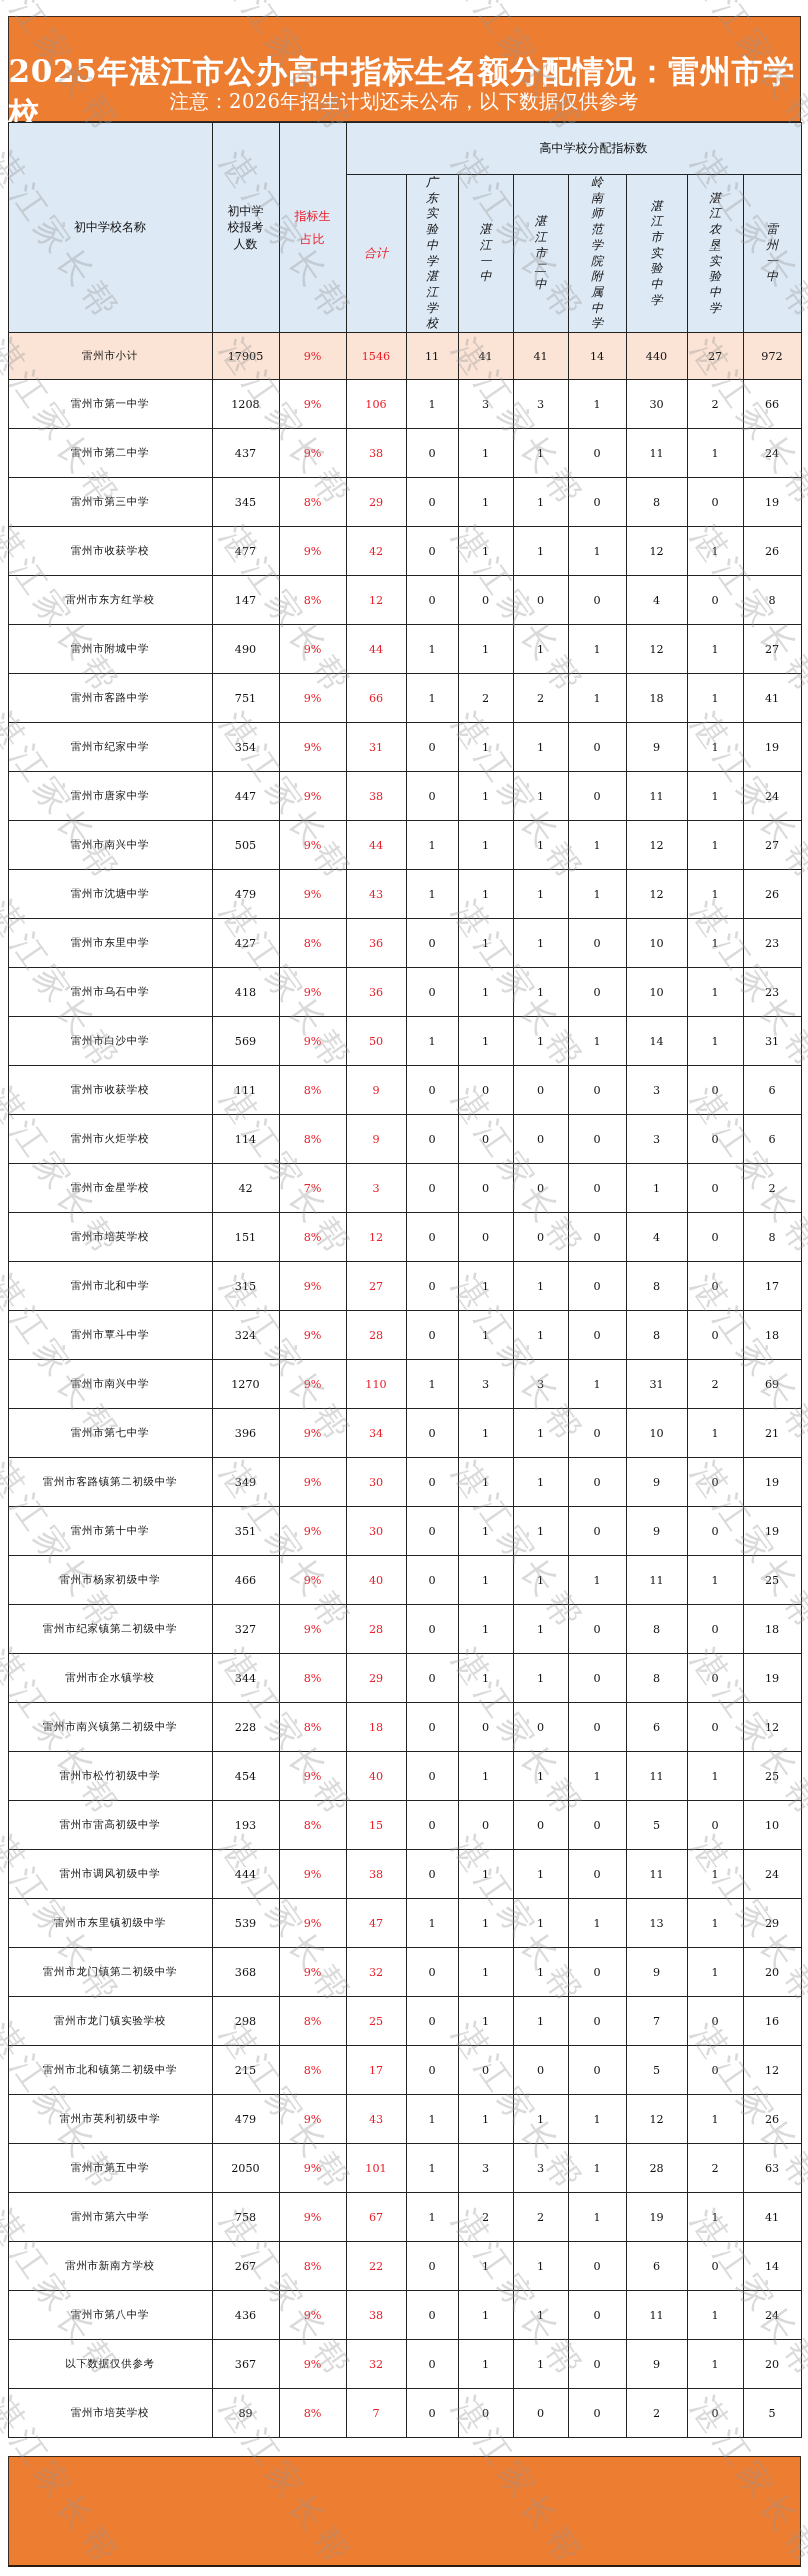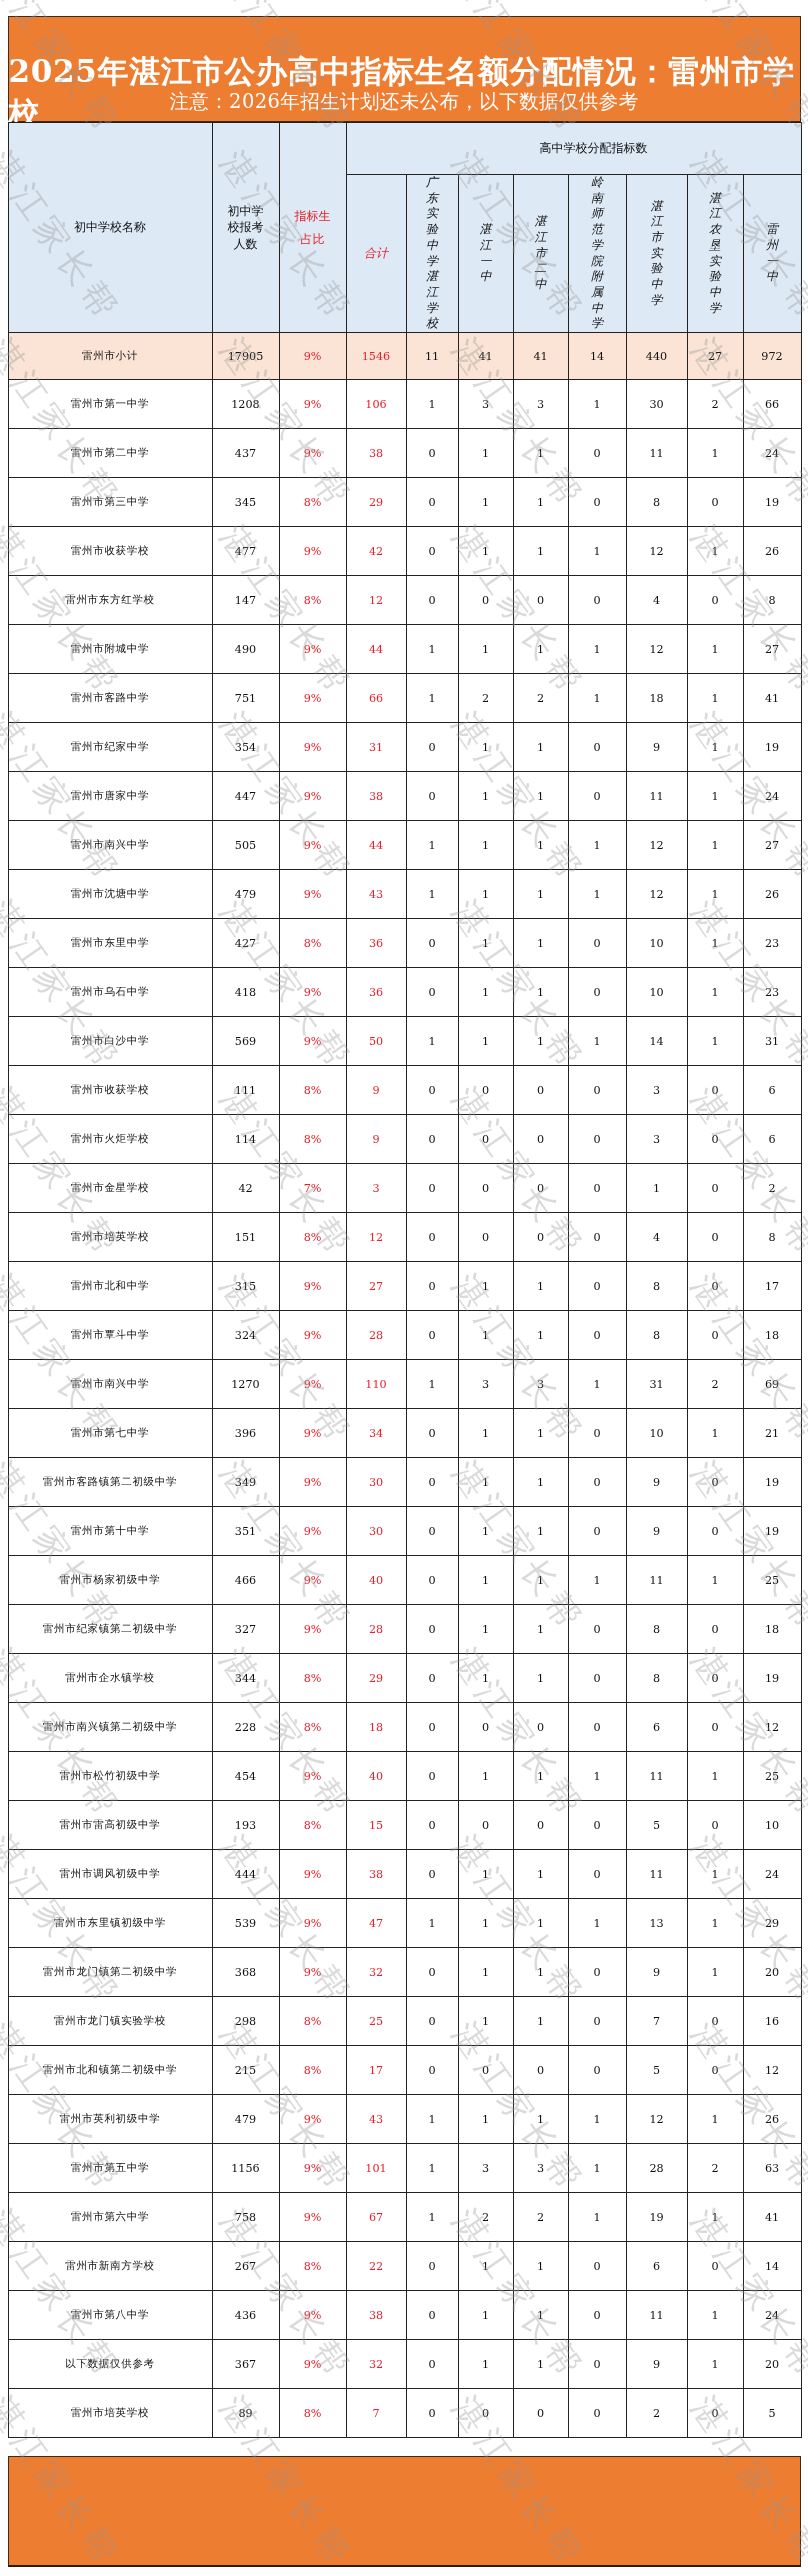--- a/index.html
+++ b/index.html
@@ -547,21 +547,21 @@
         <td>1</td>
         <td>1</td>
         <td>1</td>
         <td>1</td>
         <td>12</td>
         <td>1</td>
         <td>26</td>
       </tr>
       <tr>
         <td class="name">雷州市第五中学</td>
-        <td>1156</td>
+        <td>2050</td>
         <td class="red">9%</td>
         <td class="red">101</td>
         <td>1</td>
         <td>3</td>
         <td>3</td>
         <td>1</td>
         <td>28</td>
         <td>2</td>
         <td>63</td>
       </tr>

